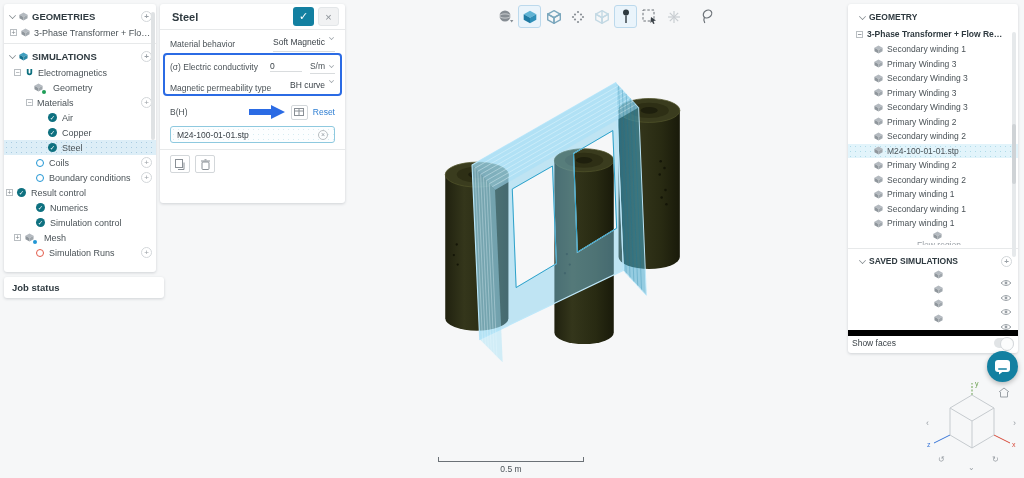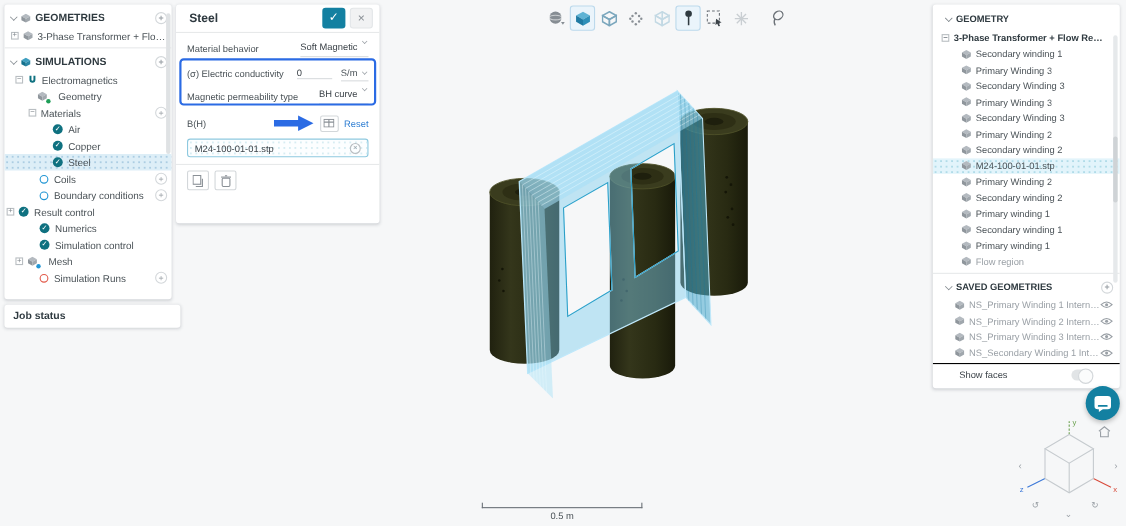--- a/index.html
+++ b/index.html
@@ -50,25 +50,25 @@
   #toolbar { position:absolute; left:494px; top:5px; display:flex; align-items:center; gap:1px; }
   .tbtn { width:23px; height:23px; display:flex; align-items:center; justify-content:center; border-radius:3px; border:1px solid transparent; }
   .tbtn.active { background:#eaf4fb; border-color:#bcd9ec; }
   .tgap { width:8px; }
 
   
   #right-panel { left:848px; top:4px; width:170px; height:349px; padding-top:4px; font-size:8.5px; overflow:hidden; }
   .rrow { display:flex; align-items:center; height:14.5px; color:#4a5257; white-space:nowrap; padding-right:14px; }
   .rrow.hdr { height:18px; font-weight:bold; color:#2f3a40; font-size:9px; }
   .rrow .lbl { font-size:8.5px; }
-  .muted { color:#9aa0a6; }
+  .muted { color:#9aa0a6;flex-direction:column; }
   .eye { margin-left:auto; flex:none; }
   #right-scroll { position:absolute; right:2px; top:28px; width:4px; height:225px; background:#e6e9eb; border-radius:2px; }
   #right-thumb { position:absolute; right:2px; top:120px; width:4px; height:60px; background:#cfd3d6; border-radius:2px; }
-  #show-faces { display:flex; align-items:center; height:20px; border-top:1px solid #000000; padding:0 24px; margin-top:2px; color:#3b4248; }
+  #show-faces { display:flex; align-items:center; height:20px; border-top:6px solid #000000; padding:0 4px; margin-top:2px; color:#3b4248; }
   .toggle { margin-left:auto; width:20px; height:10px; border-radius:5px; background:#e1e4e6; position:relative; }
   .toggle::after { content:""; position:absolute; right:0px; top:-1px; width:12px; height:12px; border-radius:50%; background:#fbfcfc; border:1px solid #d3d7da; }
 
   
   #scalebar { position:absolute; left:438px; top:457px; width:146px; height:5px; border-bottom:1px solid #6b7177; border-left:1px solid #6b7177; border-right:1px solid #6b7177; }
   #scalelabel { position:absolute; left:438px; top:464px; width:146px; text-align:center; font-size:8.5px; color:#4a5257; }
   #chat-btn { position:absolute; left:987px; top:351px; width:31px; height:31px; border-radius:50%; background:#1380a1; box-shadow:0 2px 5px rgba(0,0,0,.25); display:flex; align-items:center; justify-content:center; }
   #navcube { position:absolute; left:925px; top:378px; }
   #model { position:absolute; left:428px; top:60px; }
 </style>
@@ -516,21 +516,21 @@
       <svg class="cubeic">
         <use href="#icube"></use>
       </svg>
       <span class="lbl">Flow region</span>
     </div>
 
   <div class="divider"></div>
 
   <div class="rrow hdr" style="padding-left:6px;padding-right:6px">
     <span class="caret"></span>
-    <span class="lbl">SAVED GEOMETRIES</span>
+    <span class="lbl">SAVED SIMULATIONS</span>
     <span class="plus-circle">+</span>
   </div>
 
   <div class="rrow muted" style="padding-left:20px;padding-right:6px">
     <svg class="cubeic">
         <use href="#icube"></use>
       </svg>
     <span class="lbl">NS_Primary Winding 1 Internal Port</span>
     <svg class="eye" width="12" height="8">
         <use href="#ieye"></use>

